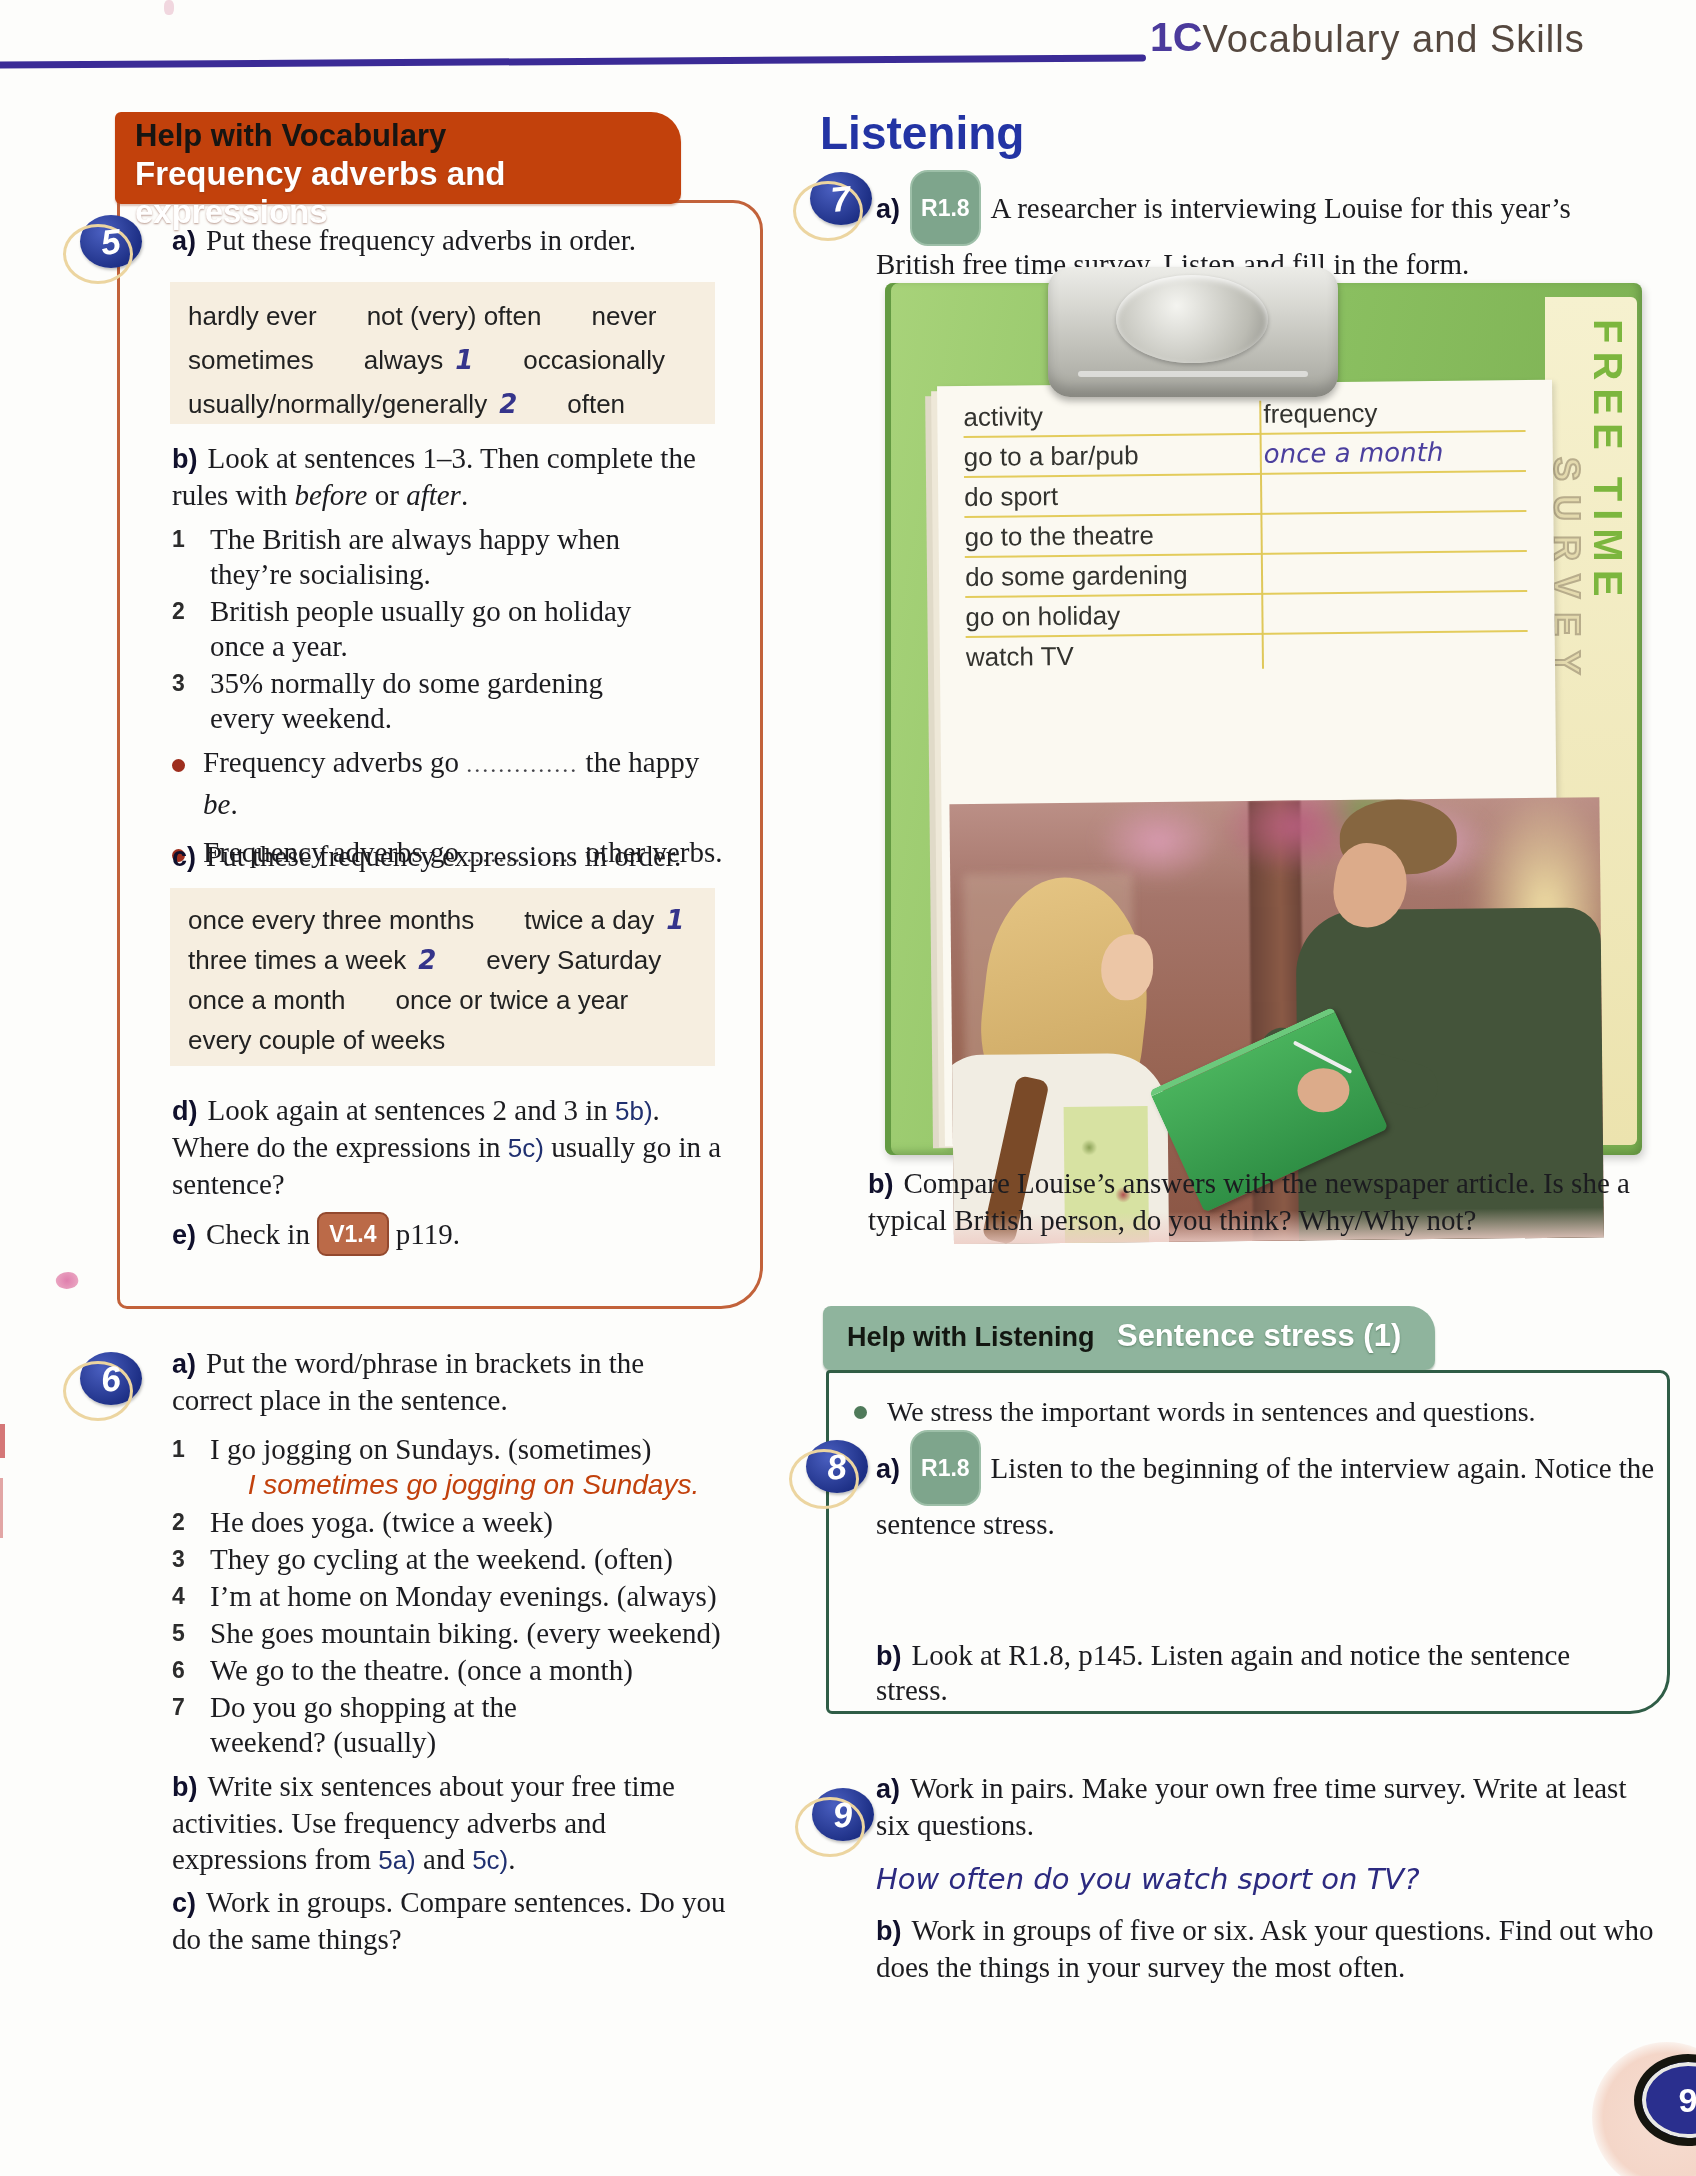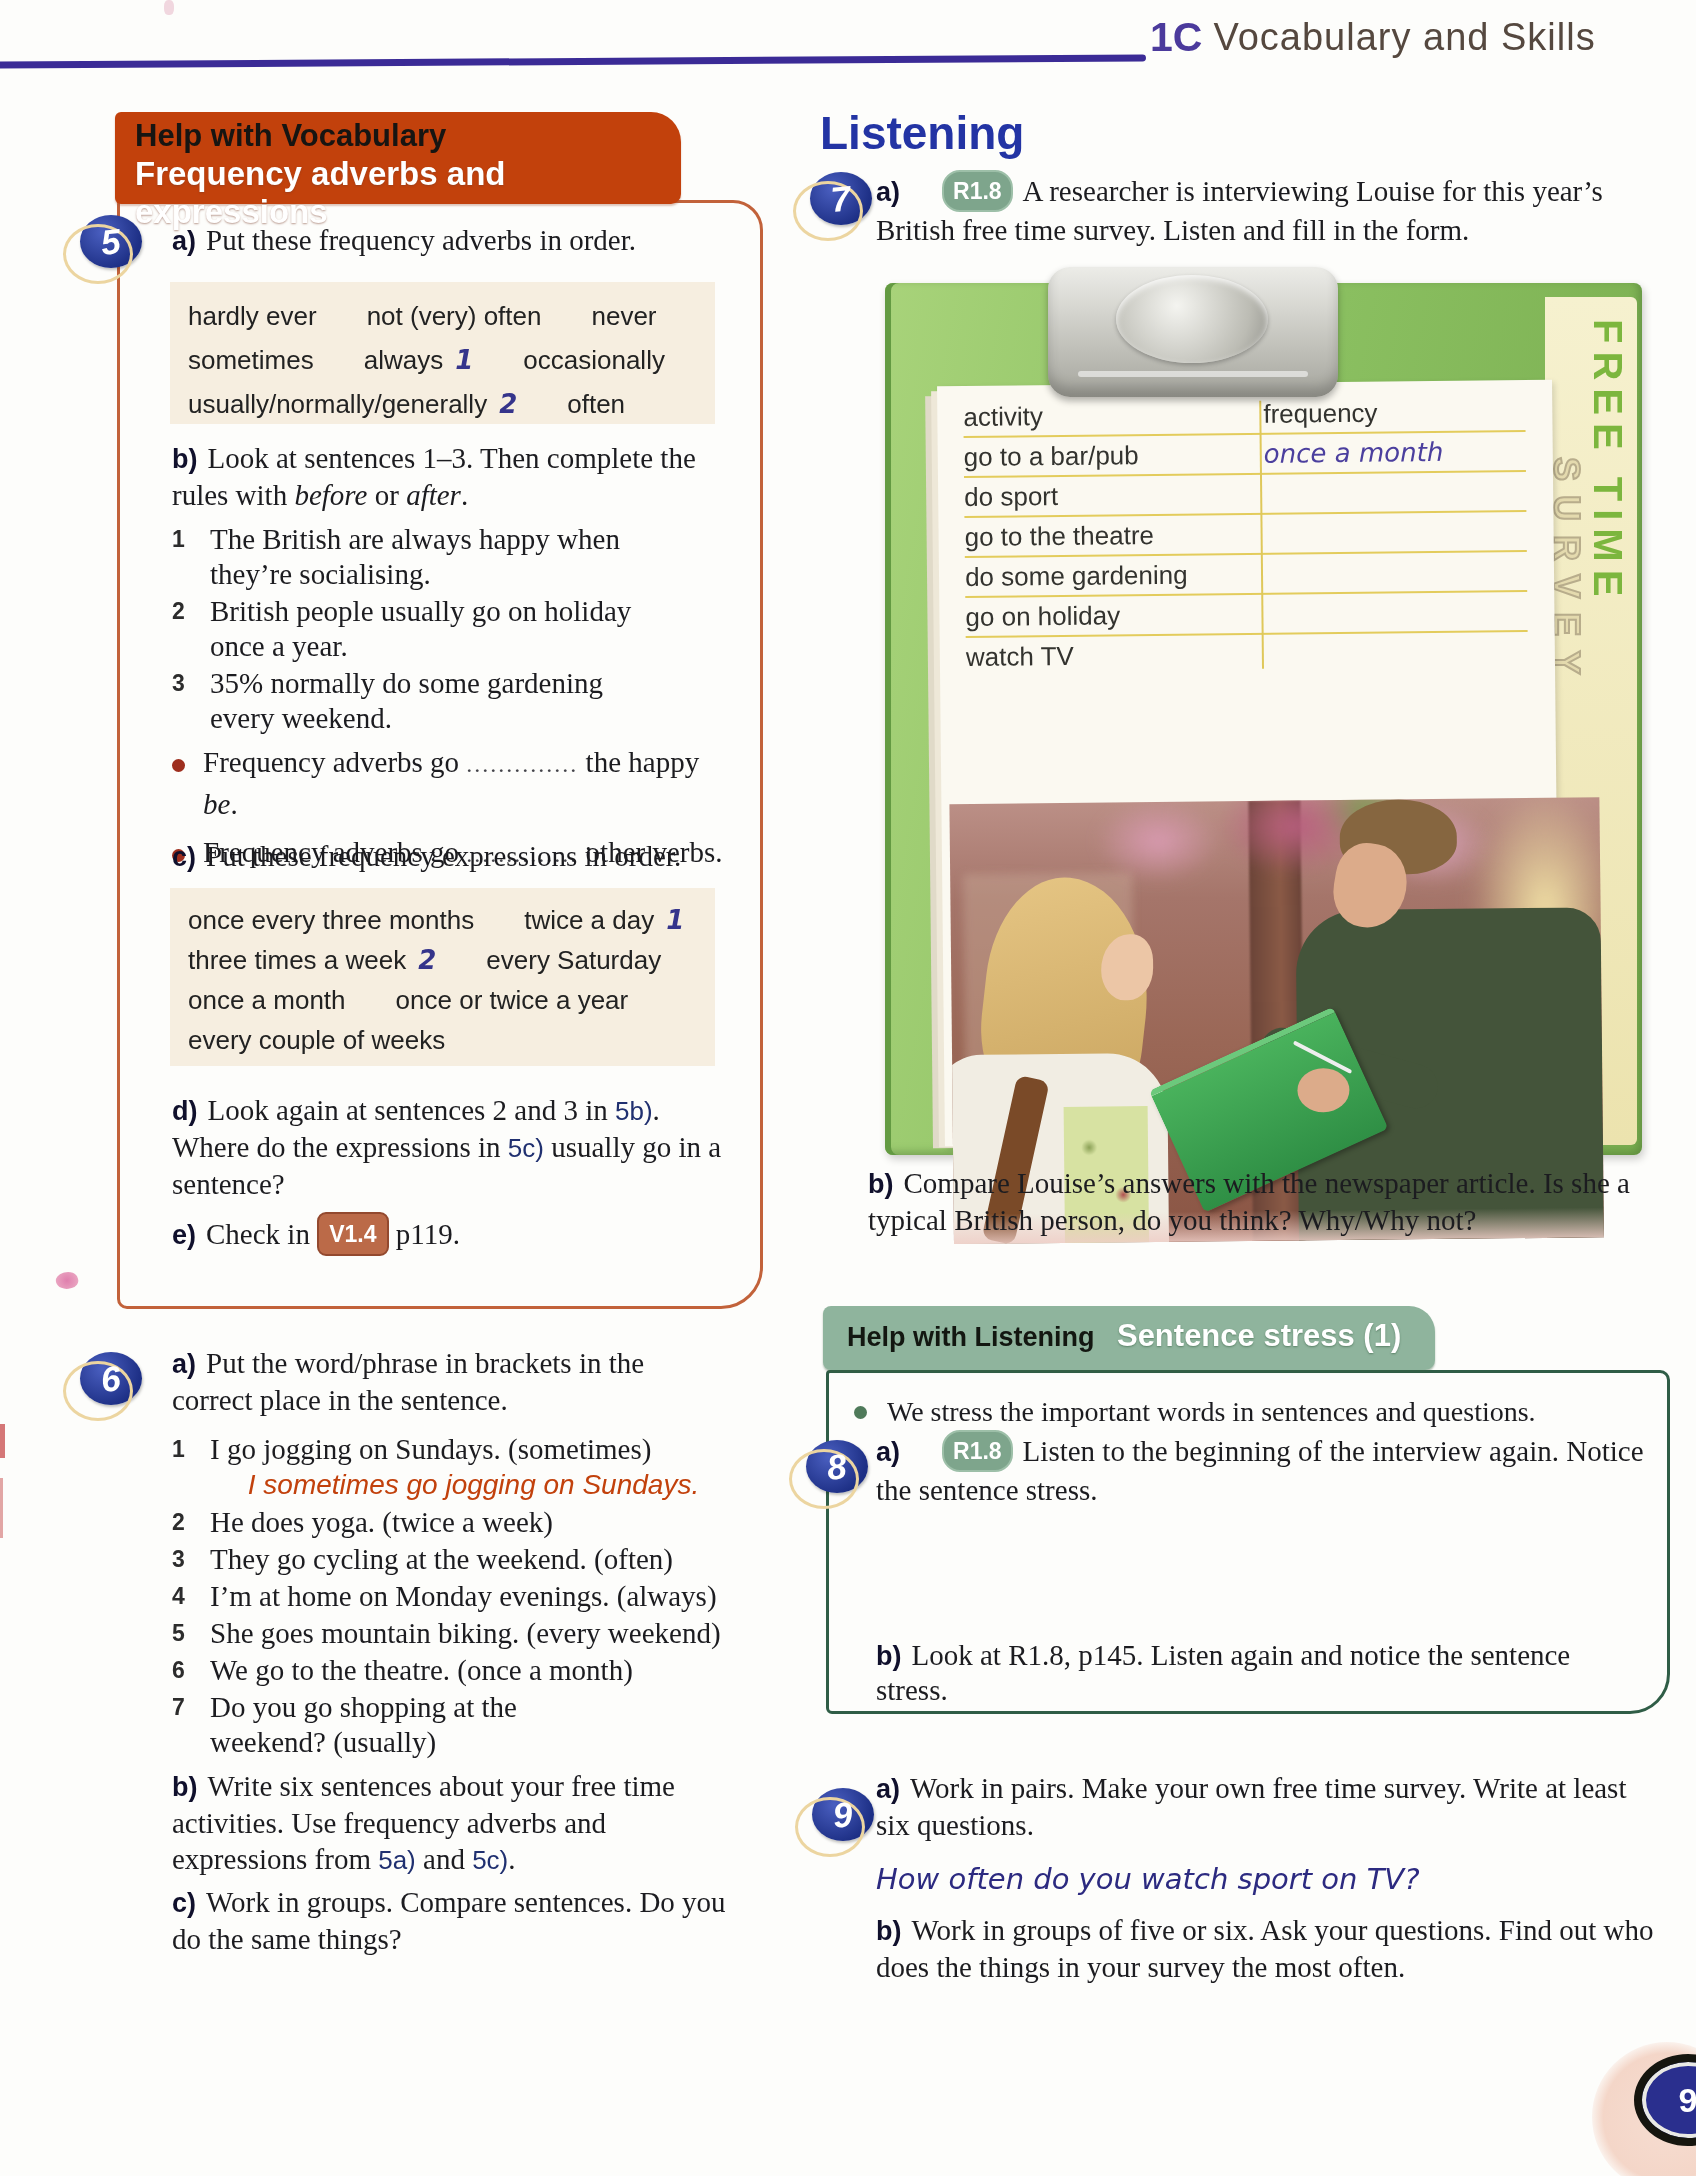--- a/index.html
+++ b/index.html
@@ -2,21 +2,21 @@
 <html><head>
 <meta charset="utf-8">
 <style>
   html,body{margin:0;padding:0;background:#e8e8e8;}
   .page{position:relative;width:1696px;height:2176px;background:#fdfdfb;overflow:hidden;
         font-family:"Liberation Serif","DejaVu Serif",serif;color:#1c1c20;}
   .abs{position:absolute;}
   
   .hrule{position:absolute;left:-6px;top:58px;width:1152px;height:7px;background:#3b2b96;
          border-radius:0 4px 4px 0;transform:rotate(-0.35deg);}
-  .hbar{position:absolute;left:1150px;top:14px;display:flex;align-items:center;gap:11px;
+  .hbar{position:absolute;left:1150px;top:14px;display:flex;align-items:flex-end;gap:0;
         font-family:"Liberation Sans","DejaVu Sans",sans-serif;}
   .hunit{font-weight:bold;font-size:41px;color:#4b3a9c;}
   .htitle{font-size:38px;color:#55483f;letter-spacing:1px;}
   
   .txt{font-size:29px;line-height:36px;}
   .lb{font-family:"Liberation Sans","DejaVu Sans",sans-serif;font-weight:700;font-size:27px;
       color:#10102c;margin-right:10px;}
   .ref{font-family:"Liberation Sans","DejaVu Sans",sans-serif;font-weight:400;font-size:26px;color:#203070;}
   .dots{font-size:24px;letter-spacing:2px;color:#44444a;}
   .hand{font-family:Liberation Sans, sans-serif;font-style:italic;color:#c2410c;text-align:center;}
@@ -46,21 +46,21 @@
       width:38px;flex:0 0 38px;padding-top:4px;}
   .stext{font-size:29px;line-height:35px;}
   .rule-line{display:flex;align-items:baseline;margin-bottom:8px;font-size:29px;line-height:40px;}
   .rdot{width:13px;height:13px;border-radius:50%;background:#9e2e1e;flex:0 0 13px;margin:14px 18px 0 0;}
   .gdot{width:13px;height:13px;border-radius:50%;background:#4f7a5a;flex:0 0 13px;margin:12px 20px 0 0;}
   .vbadge{display:inline-block;background:#bb6a48;border:2px solid #93492e;border-radius:9px;
       color:#fff;font-family:"Liberation Sans",sans-serif;font-weight:700;font-size:23px;
       padding:2px 10px;vertical-align:2px;}
   .rbadge{display:inline-block;background:#7ea58c;border:2px solid #9dbfa8;border-radius:18px;
       color:#fff;font-family:"Liberation Sans",sans-serif;font-weight:700;font-size:23px;
-      padding:1px 9px;margin-right:10px;vertical-align:2px;margin-left:32px;}
+      padding:18px 9px;margin-right:10px;vertical-align:2px;}
   
   .lhead{position:absolute;left:820px;top:106px;font-family:"Liberation Sans",sans-serif;
       font-weight:700;font-size:46px;color:#2334a4;}
   .hl-tab{position:absolute;left:823px;top:1306px;width:612px;height:64px;background:#8fb49d;
       border-radius:8px 26px 10px 8px;padding:12px 0 0 24px;box-sizing:border-box;z-index:2;
       font-family:"Liberation Sans",sans-serif;box-shadow:0 2px 2px rgba(60,100,70,.4);}
   .hl-tab .t1{display:inline;font-weight:700;font-size:27px;color:#131711;}
   .hl-tab .t2{display:inline;font-weight:700;font-size:31px;color:#fff;margin-left:18px;
       text-shadow:0 1px 2px rgba(40,80,50,.5);}
   .hl-box{position:absolute;left:826px;top:1370px;width:838px;height:338px;

